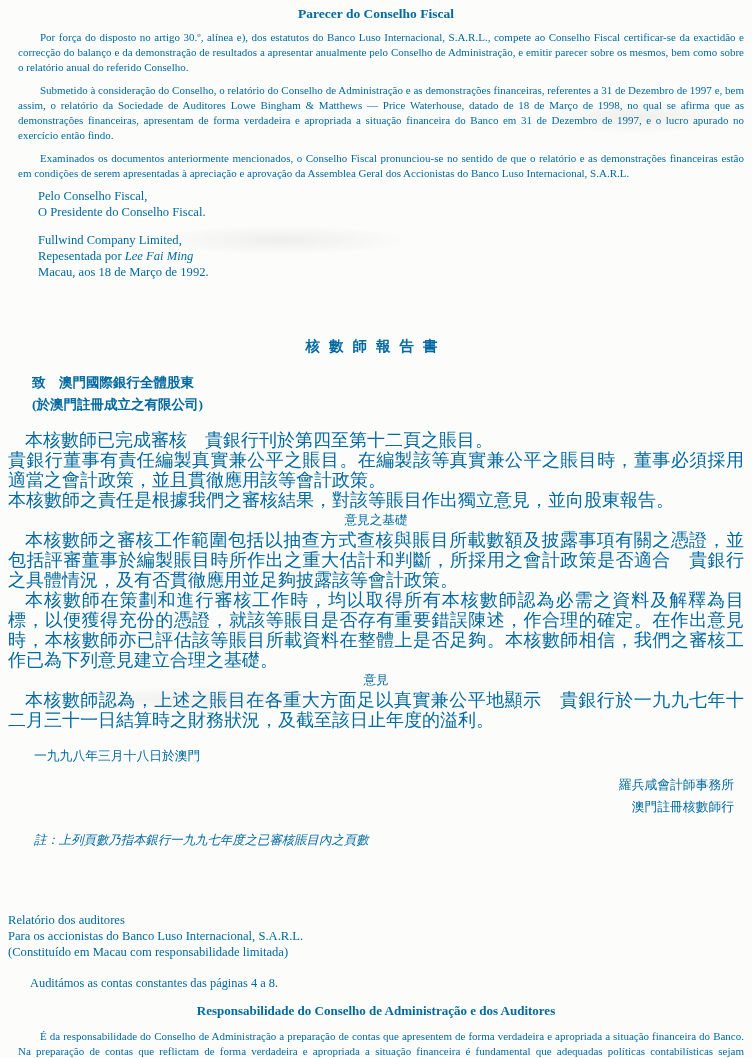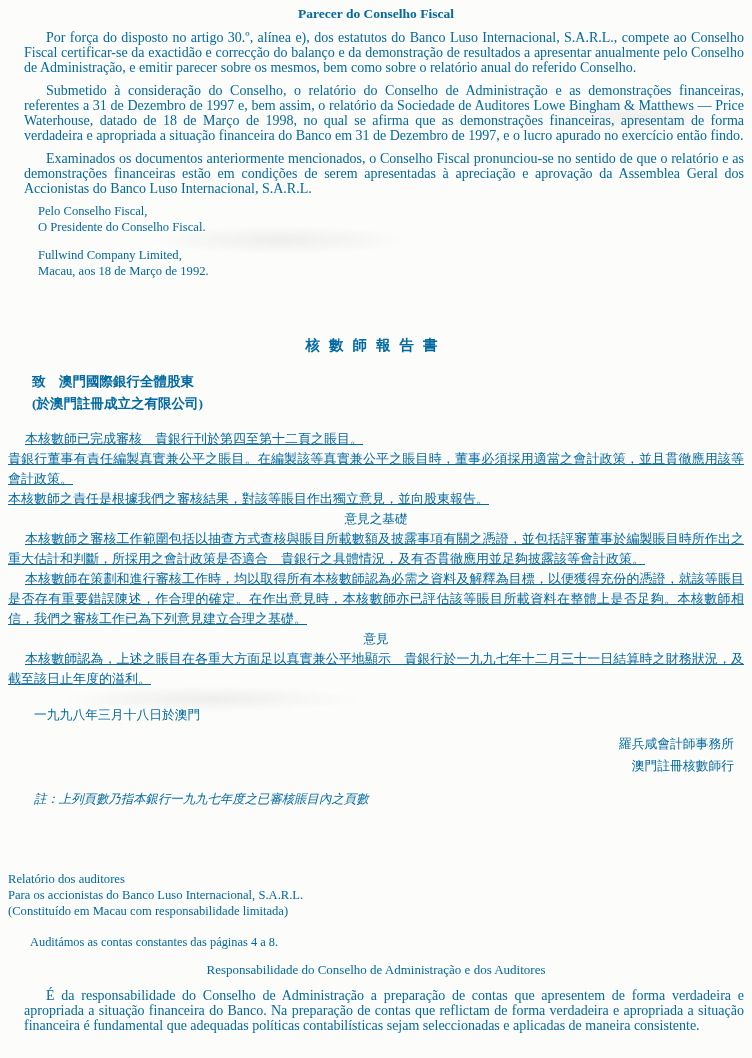--- a/index.html
+++ b/index.html
@@ -21,25 +21,25 @@
   }
   
   .pt-title {
     font-size: 13.5px;
     font-weight: bold;
     text-align: center;
     line-height: 16px;
     margin: 0;
   }
   .pt-para {
-    font-size: 14px;
+    font-size: 11px;
     line-height: 15px;
     text-align: justify;
     text-indent: 22px;
-    margin: 8px 0 0 16px;
+    margin: 8px 0 0 10px;
   }
   .sig-block {
     font-size: 12.6px;
     line-height: 15.5px;
     margin: 8px 0 0 30px;
   }
   .sig-block.second {
     margin-top: 12px;
     line-height: 16px;
   }
@@ -57,25 +57,24 @@
     margin: 56px 0 0 0;
     line-height: 20px;
   }
   .zh-addressee {
     font-size: 13.5px;
     font-weight: bold;
     line-height: 22px;
     margin: 16px 0 0 24px;
   }
   .zh-body {
-    font-size: 13px;
+    font-size: 18px;
     line-height: 20px;
     text-align: justify;
     margin: 0;
-    text-decoration: underline;
   }
   .zh-body.first { margin-top: 14px; }
   .zh-indent { text-indent: 17px; }
   .zh-heading {
     font-size: 12.6px;
     text-align: center;
     line-height: 20px;
     margin: 0;
   }
   .zh-date {
@@ -103,21 +102,21 @@
     margin: 62px 0 0 0;
   }
   .pt-intro {
     font-size: 12.4px;
     line-height: 15px;
     text-indent: 22px;
     margin: 16px 0 0 0;
   }
   .pt-subtitle {
     font-size: 13px;
-    font-weight: normal;
+    font-weight: bold;
     text-align: center;
     line-height: 16px;
     margin: 12px 0 0 0;
   }
   .pt-para.after-subtitle { margin-top: 10px; }
 
   
   .smudge {
     position: absolute;
     border-radius: 50%;
@@ -143,20 +142,21 @@
   <p class="pt-para">Submetido à consideração do Conselho, o relatório do Conselho de Administração e as demonstrações financeiras, referentes a 31 de Dezembro de 1997 e, bem assim, o relatório da Sociedade de Auditores Lowe Bingham &amp; Matthews — Price Waterhouse, datado de 18 de Março de 1998, no qual se afirma que as demonstrações financeiras, apresentam de forma verdadeira e apropriada a situação financeira do Banco em 31 de Dezembro de 1997, e o lucro apurado no exercício então findo.</p>
   <p class="pt-para">Examinados os documentos anteriormente mencionados, o Conselho Fiscal pronunciou-se no sentido de que o relatório e as demonstrações financeiras estão em condições de serem apresentadas à apreciação e aprovação da Assemblea Geral dos Accionistas do Banco Luso Internacional, S.A.R.L.</p>
 
   <div class="sig-block">
     <div>Pelo Conselho Fiscal,</div>
     <div>O Presidente do Conselho Fiscal.</div>
   </div>
 
   <div class="sig-block second">
     <div>Fullwind Company Limited,</div>
+    <div><span>Repesentada por </span><span class="italic">Lee Fai Ming</span></div>
     <div>Macau, aos 18 de Março de 1992.</div>
   </div>
 
   <h2 class="zh zh-title">核數師報告書</h2>
 
   <div class="zh zh-addressee">
     <div>致　澳門國際銀行全體股東</div>
     <div>(於澳門註冊成立之有限公司)</div>
   </div>
 

